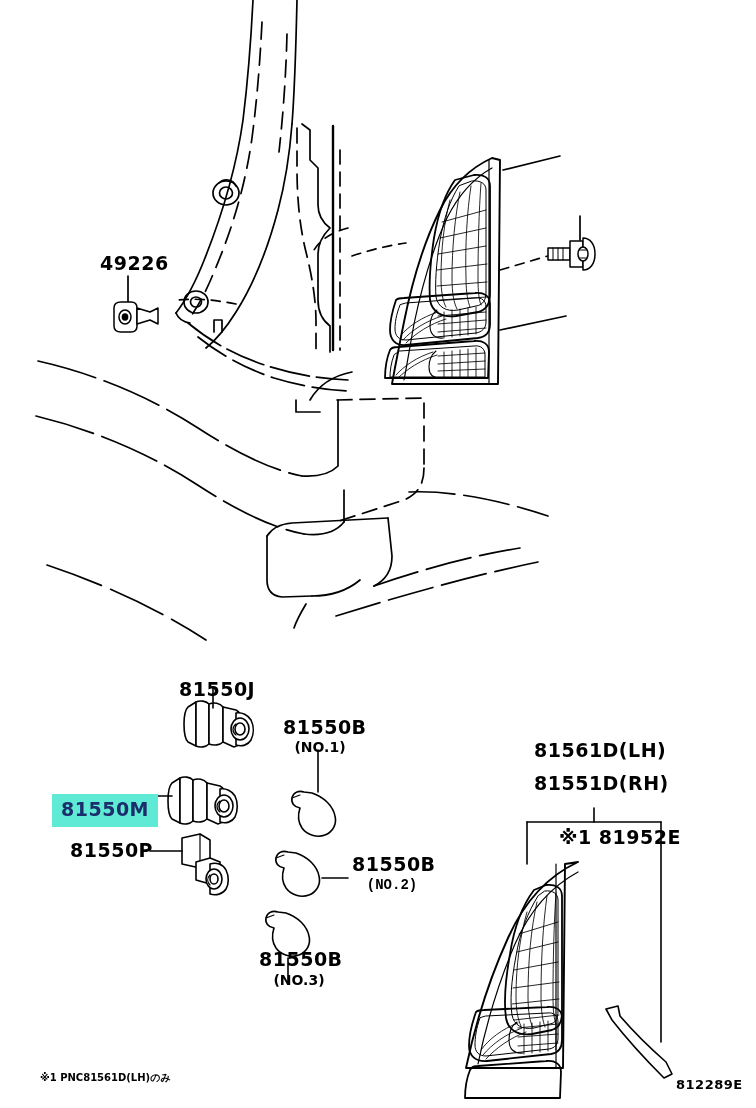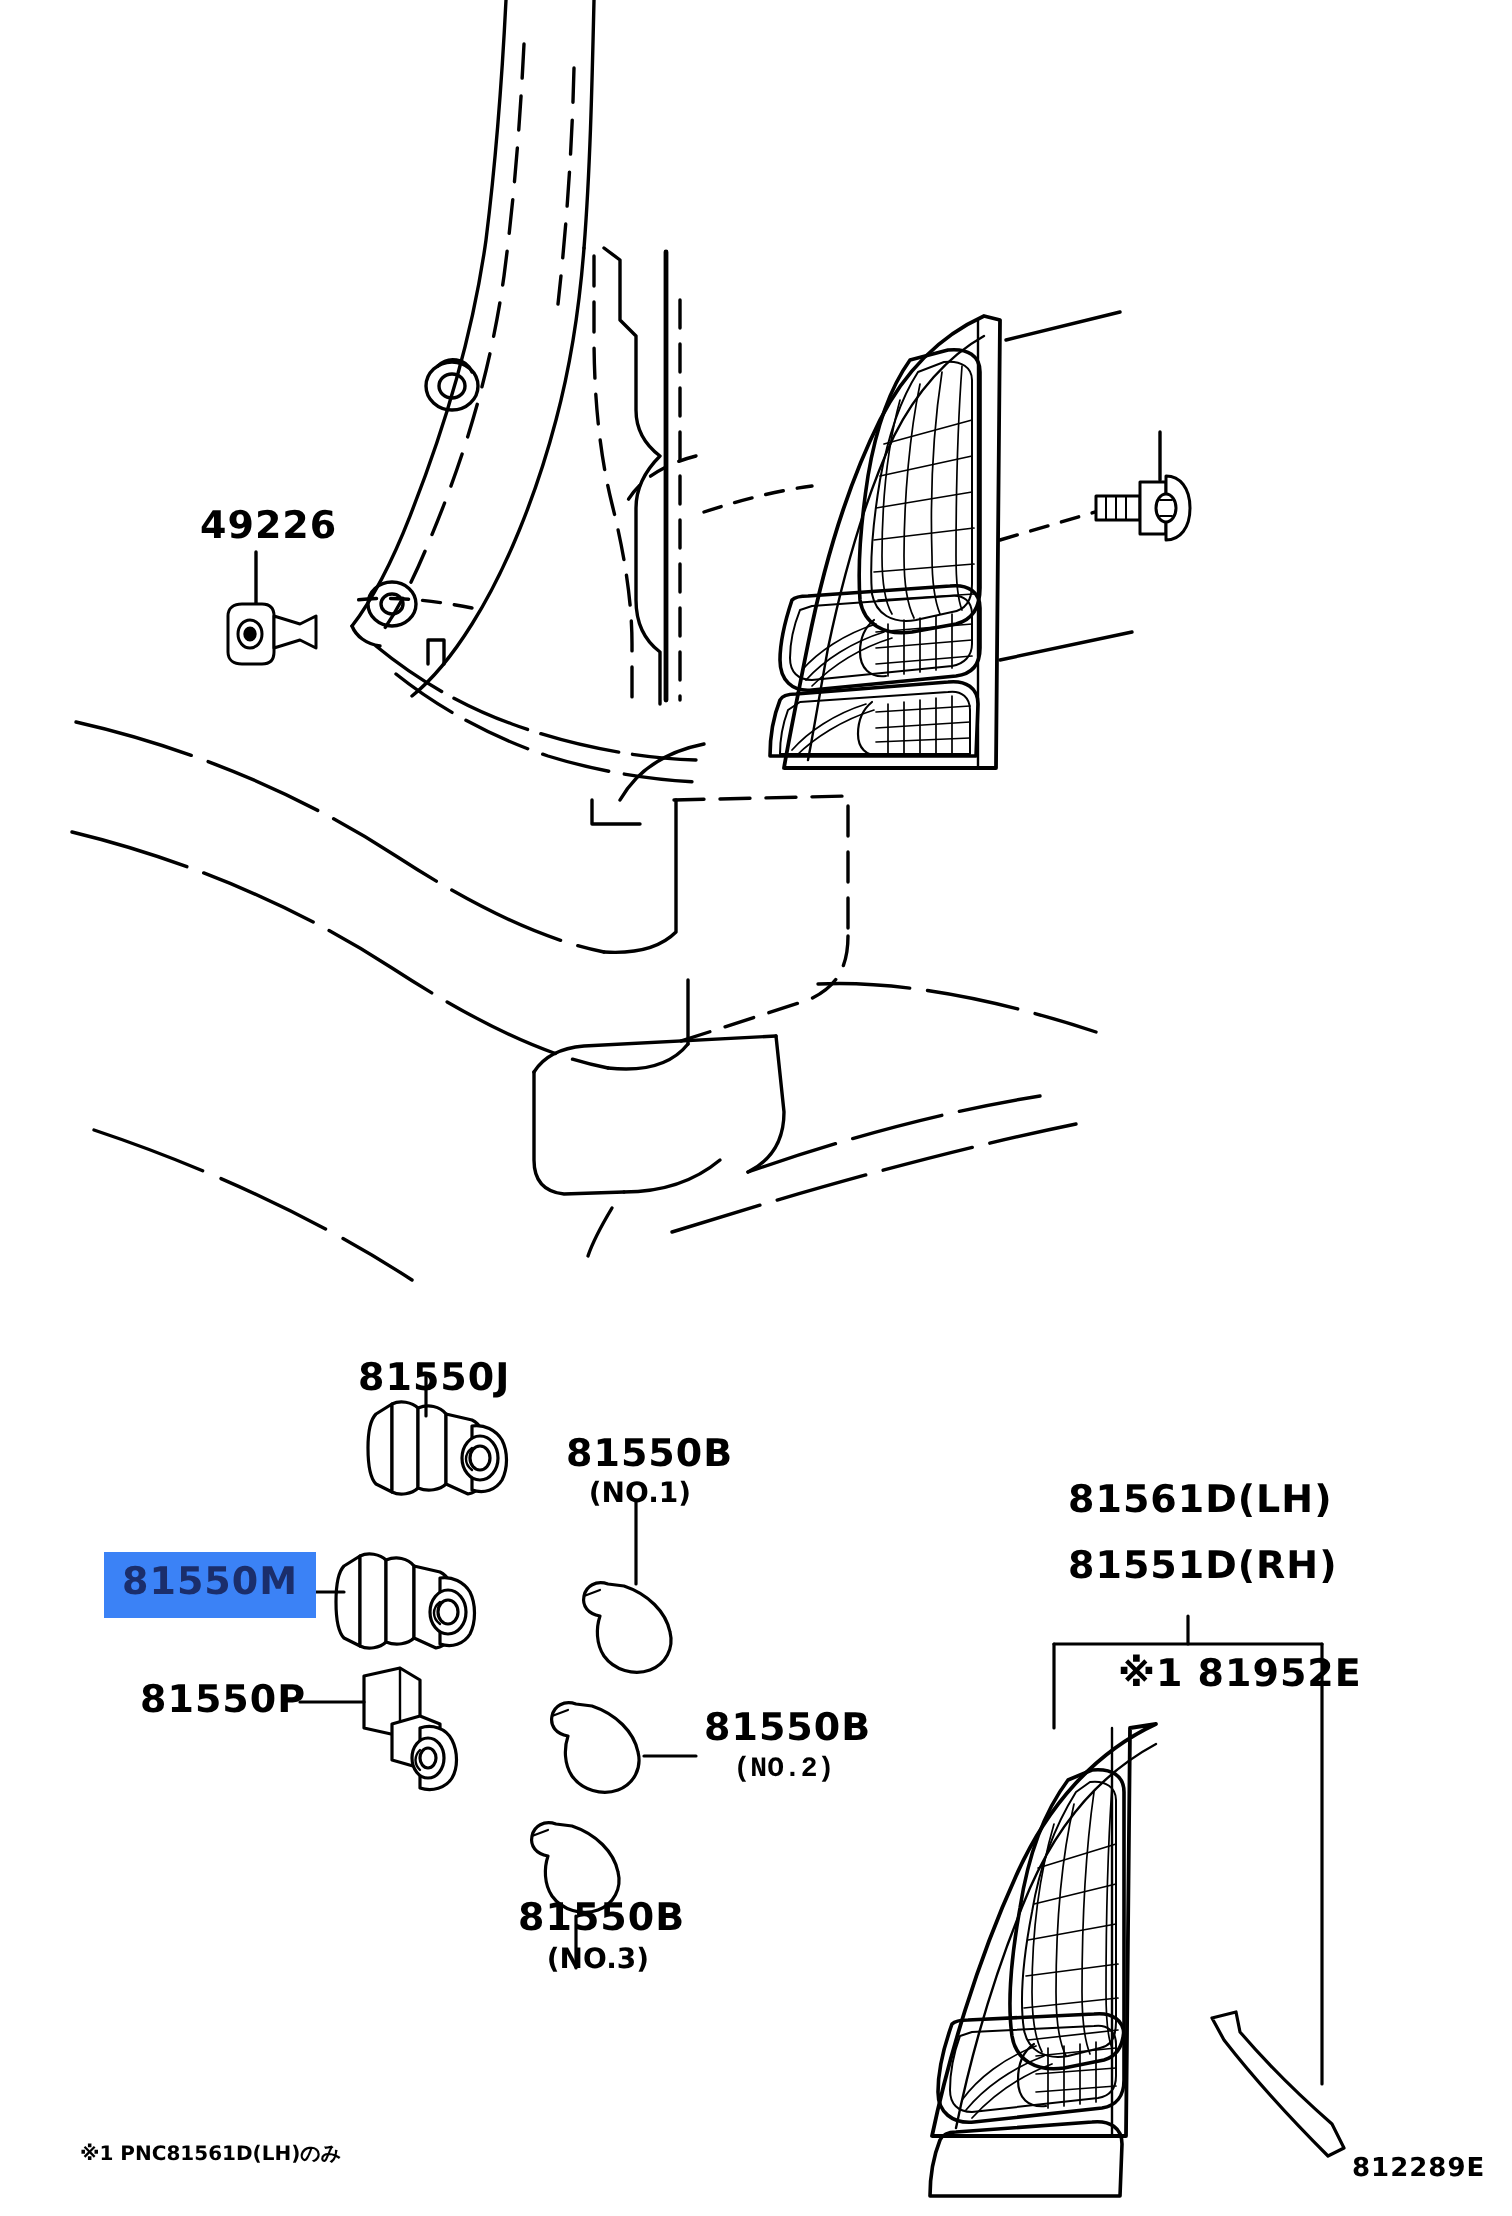--- a/index.html
+++ b/index.html
@@ -27,24 +27,25 @@
     font-size:14px;font-weight:700;letter-spacing:0px;
     font-family:"DejaVu Sans", sans-serif;
   }
   .lbl.foot{
     font-size:10px;font-weight:700;letter-spacing:0px;
   }
   .lbl.diagid{
     font-size:13px;font-weight:700;letter-spacing:0.5px;
   }
   .hl{
-    background:#3b82f6;
+    background:#5eead4;
     color:#1B2E6B;
     padding:6px 9px 7px 9px;
     display:inline-block;
+    margin-top:18px;
   }
   .ctr{text-align:center;}
 </style>
 </head>
 <body>
 
 <div id="stage">
 
   <svg class="layer" viewBox="0 0 756 1108">
     <g fill="none" stroke="#000" stroke-width="1.7" stroke-linecap="round" stroke-linejoin="round">

